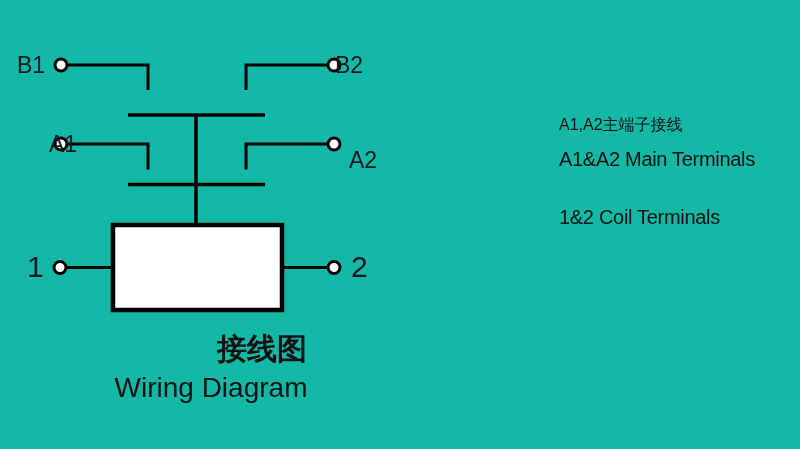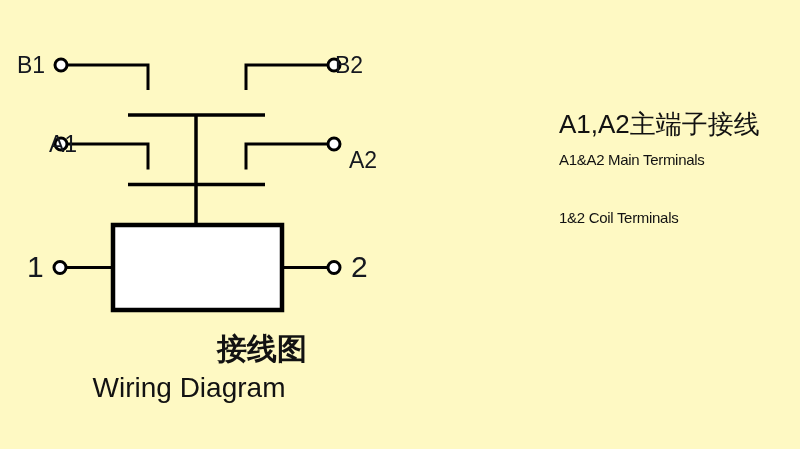--- a/index.html
+++ b/index.html
@@ -1,21 +1,21 @@
 <!DOCTYPE html>
 <html><head>
 <meta charset="utf-8">
 <style>
   * { margin: 0; padding: 0; box-sizing: border-box; }
   html, body { background: #ffffff; }
   .canvas {
     position: relative;
     width: 800px;
     height: 449px;
-    background: #fef9c3;
+    background: #14b8a6;
     overflow: hidden;
     font-family: "Liberation Sans", "DejaVu Sans", sans-serif;
     color: #121212;
   }
   .diagram-svg {
     position: absolute;
     left: 0; top: 0;
   }
   .term-label {
     position: absolute;
@@ -37,40 +37,40 @@
     text-align: right;
     font-size: 30px;
     line-height: 32px;
     font-weight: 600;
     letter-spacing: 0px;
     color: #121212;
     white-space: nowrap;
   }
   .caption-en {
     position: absolute;
-    left: 34px; top: 372px; width: 310px;
+    left: 56px; top: 372px; width: 310px;
     text-align: center;
     font-size: 28px;
     line-height: 32px;
     color: #121212;
     white-space: nowrap;
   }
   .legend {
     position: absolute;
     left: 559px; top: 107px;
     color: #121212;
   }
   .legend-group { margin-bottom: 23px; }
   .legend-zh {
-    font-size: 26px;
+    font-size: 16px;
     line-height: 35px;
     white-space: nowrap;
   }
   .legend-en {
-    font-size: 15px;
+    font-size: 20px;
     line-height: 35px;
     letter-spacing: -0.3px;
     white-space: nowrap;
   }
 </style>
 </head>
 <body>
 
 <div class="canvas">
 

